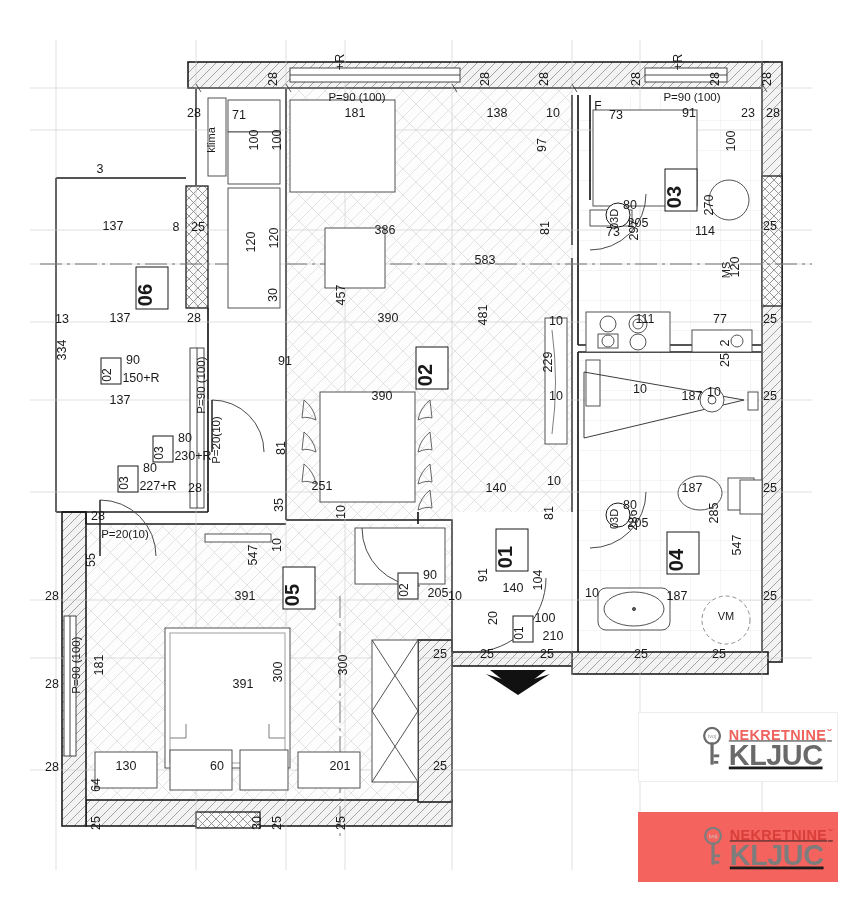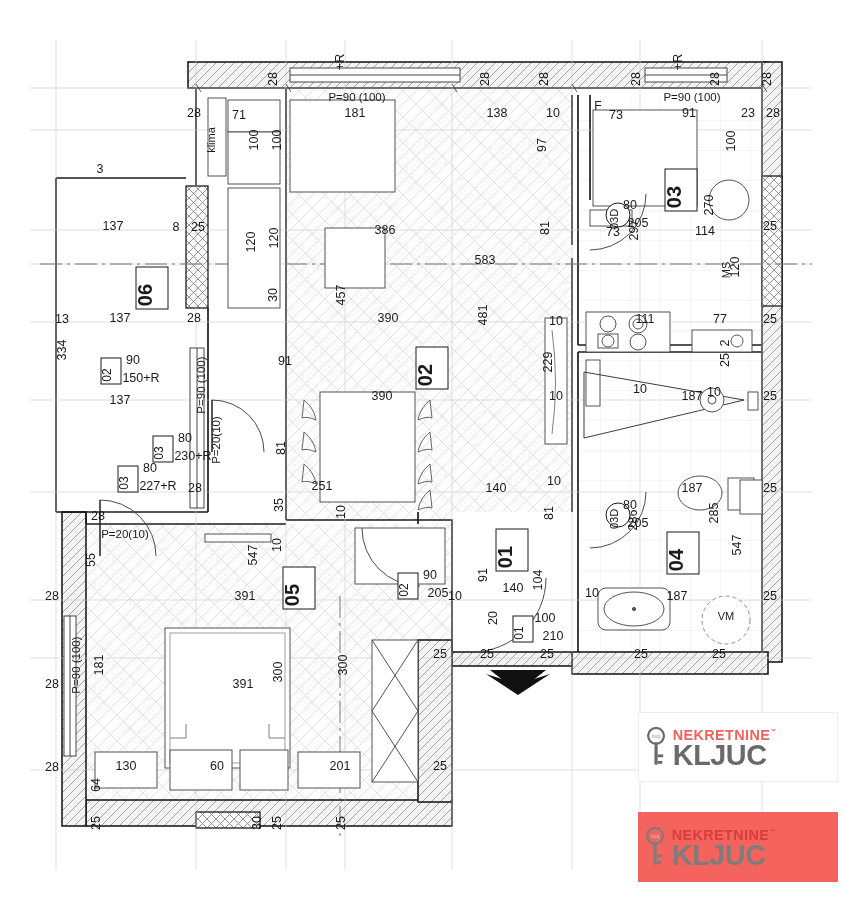--- a/index.html
+++ b/index.html
@@ -4,21 +4,21 @@
 <style>
   html,body{margin:0;padding:0;background:#ffffff;}
   body{width:844px;height:900px;position:relative;overflow:hidden;
        font-family:"Liberation Sans",sans-serif;color:#1a1a1a;}
 
   #plan{position:absolute;left:0;top:0;width:844px;height:900px;}
   #plan svg{display:block;}
 
   
   .logo-box{position:absolute;box-sizing:border-box;display:flex;
-            align-items:center;justify-content:flex-start;}
+            align-items:center;justify-content:flex-end;text-decoration:underline;}
   #logo-white{left:638px;top:712px;width:200px;height:70px;
               background:#ffffff;border:1px solid #ededed;}
   #logo-red{left:638px;top:812px;width:200px;height:70px;background:#f4635e;}
   .logo-inner{display:flex;flex-direction:column;align-items:flex-start;
               transform:scale(.93);transform-origin:center;}
   .logo-row1{display:flex;align-items:flex-end;gap:3px;line-height:1;}
   .logo-word-top{font-size:15.5px;font-weight:bold;letter-spacing:.4px;
                  color:#f0625d;font-family:"Liberation Sans",sans-serif;}
   #logo-red .logo-word-top{color:#d93f3a;}
   .logo-word-bot{font-size:31px;font-weight:bold;letter-spacing:-.5px;

